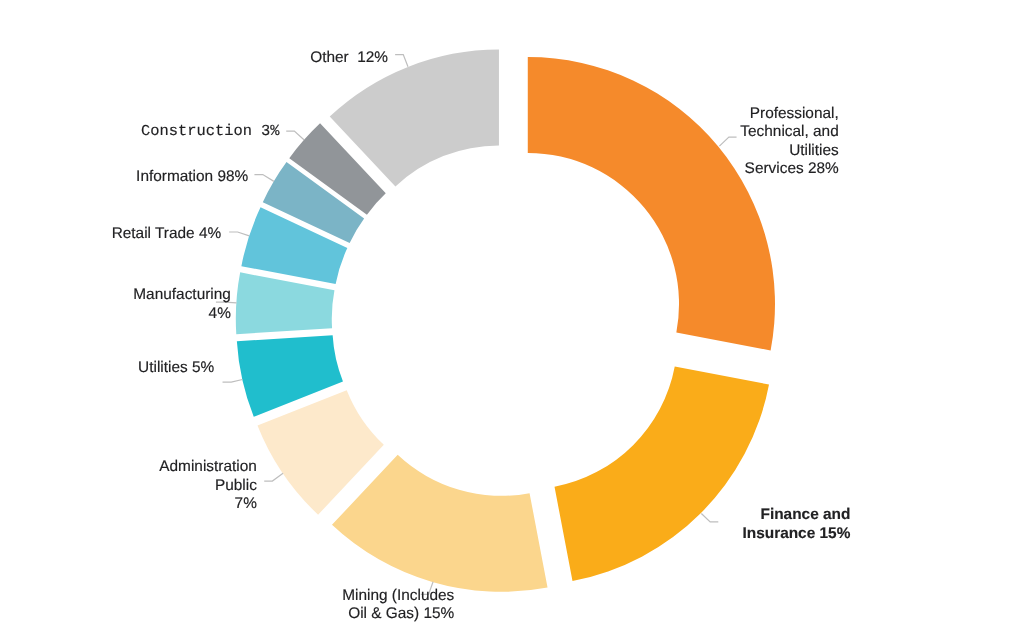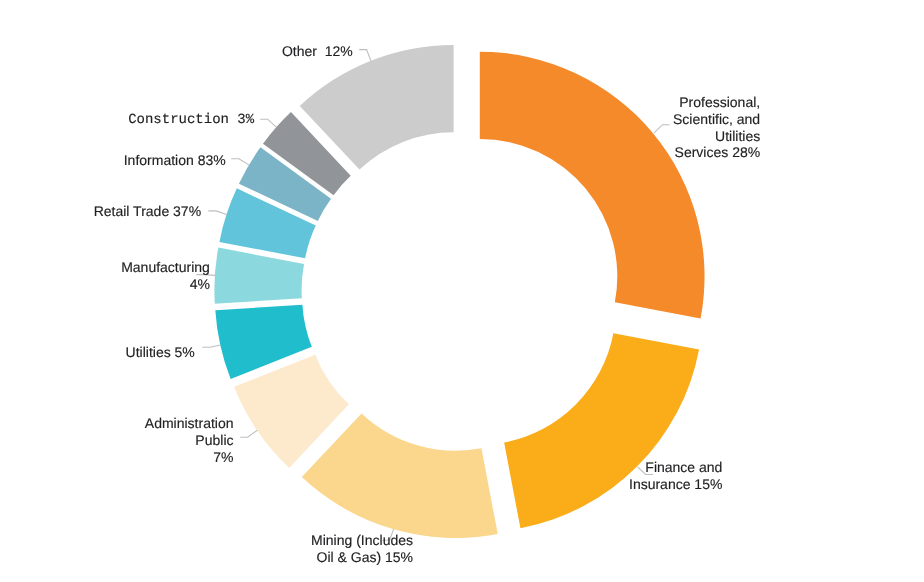--- a/index.html
+++ b/index.html
@@ -47,24 +47,24 @@
     transform: translateZ(0);
     will-change: transform;
     -webkit-text-stroke: 0.14px #212123;
   }
   .slice-label.to-right { text-align: right; }
   .slice-label.to-left  { left: 0; text-align: right; }
   .label-line { display: block; line-height: 16.8px; height: 16.8px; }
 
   
   #lbl-professional { top: 94.2px; left: 673.0px; }
-  #lbl-finance { top: 459.0px; left: 629px; }
+  #lbl-finance { top: 459.0px; left: 675px; font-weight: bold; }
   #lbl-mining { top: 532px; width: 377.0px; padding-left: 36px; }
   #lbl-public { top: 414.7px; width: 233.5px; }
-  #lbl-utilities { top: 344px; width: 194.8px; }
+  #lbl-utilities { top: 325px; width: 194.8px; }
   #lbl-manufacturing { top: 259.4px; width: 189.9px; margin-left: 20px; }
   #lbl-retail { top: 202.6px; width: 201.1px; }
   #lbl-information { top: 152.0px; width: 225.7px; }
   #lbl-construction { top: 112.0px; width: 254.2px; font-family: Liberation Mono, monospace; }
   #lbl-other { top: 42.5px; width: 352.8px; }
 </style>
 </head>
 <body>
 
 <div id="chart-root" style="background: rgb(255, 255, 255);">
@@ -91,34 +91,34 @@
       <polyline points="215.0,275.4 204.3,274.6 196.3,274.6" stroke="#BEBEBE"></polyline>
       <polyline points="226.6,214.4 216.0,210.9 208.3,210.9" stroke="#BEBEBE"></polyline>
       <polyline points="249.0,164.9 238.9,158.7 231.3,158.7" stroke="#BEBEBE"></polyline>
       <polyline points="276.3,127.1 267.6,119.2 260.2,119.2" stroke="#BEBEBE"></polyline>
       <polyline points="370.9,60.7 366.6,49.6 359.2,49.6" stroke="#BEBEBE"></polyline>
     </g>
   </svg>
 
   <div id="labels" style="color: rgb(33, 33, 35);">
 
-    <div id="lbl-professional" class="slice-label to-right"><span class="label-line">Professional,</span><span class="label-line">Scientific, and</span><span class="label-line">Utilities</span><span class="label-line">Services 28%</span></div>
+    <div id="lbl-professional" class="slice-label to-right"><span class="label-line">Professional,</span><span class="label-line">Technical, and</span><span class="label-line">Utilities</span><span class="label-line">Services 28%</span></div>
 
     <div id="lbl-finance" class="slice-label to-right"><span class="label-line">Finance and</span><span class="label-line">Insurance 15%</span></div>
 
     <div id="lbl-mining" class="slice-label to-left"><span class="label-line">Mining (Includes</span><span class="label-line">Oil &amp; Gas) 15%</span></div>
 
     <div id="lbl-public" class="slice-label to-left"><span class="label-line">Administration</span><span class="label-line">Public</span><span class="label-line">7%</span></div>
 
     <div id="lbl-utilities" class="slice-label to-left"><span class="label-line">Utilities 5%</span></div>
 
     <div id="lbl-manufacturing" class="slice-label to-left"><span class="label-line">Manufacturing</span><span class="label-line">4%</span></div>
 
-    <div id="lbl-retail" class="slice-label to-left"><span class="label-line">Retail Trade 37%</span></div>
+    <div id="lbl-retail" class="slice-label to-left"><span class="label-line">Retail Trade 4%</span></div>
 
-    <div id="lbl-information" class="slice-label to-left"><span class="label-line">Information 83%</span></div>
+    <div id="lbl-information" class="slice-label to-left"><span class="label-line">Information 98%</span></div>
 
     <div id="lbl-construction" class="slice-label to-left"><span class="label-line">Construction 3%</span></div>
 
     <div id="lbl-other" class="slice-label to-left"><span class="label-line">Other  12%</span></div>
 
   </div>
 </div>
 
 </body></html>

